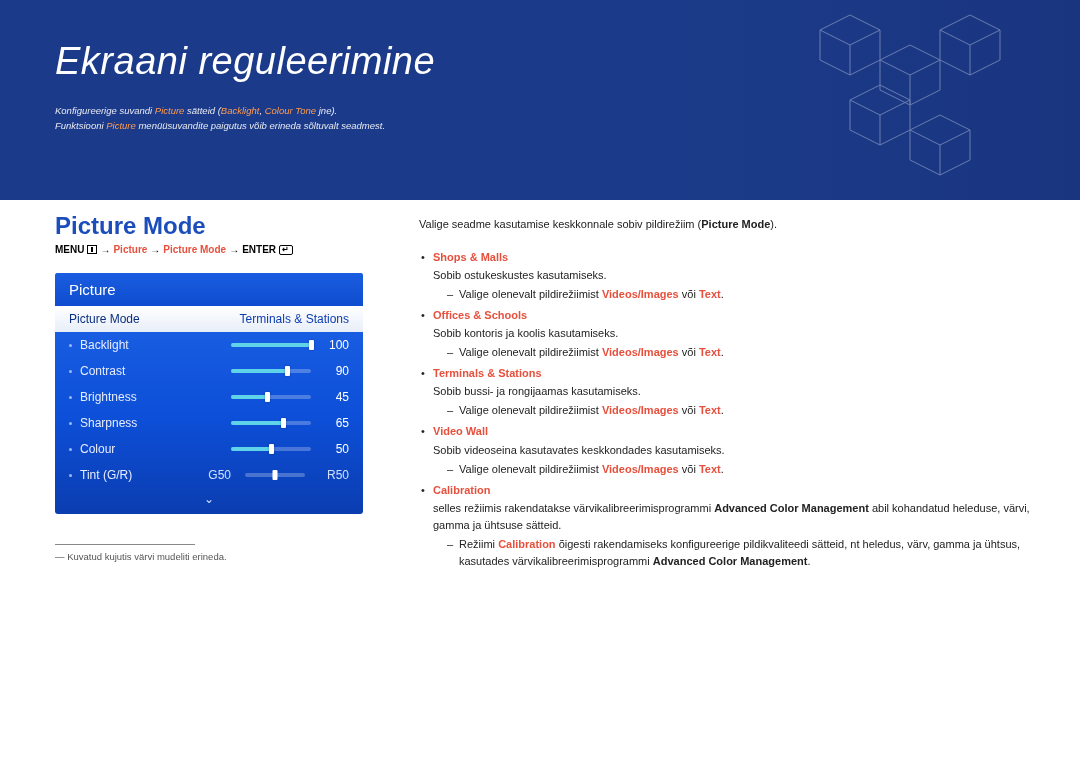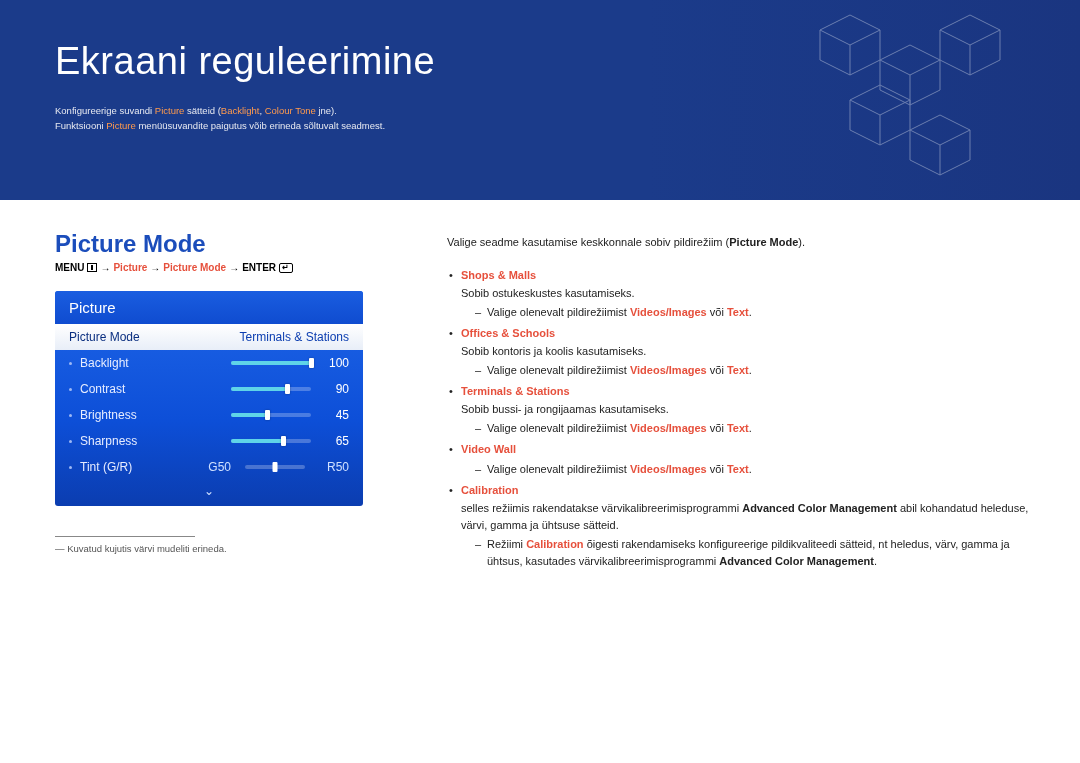--- a/index.html
+++ b/index.html
@@ -10,20 +10,21 @@
     background: #fff;
     position: relative;
     overflow: hidden;
   }
   .banner {
     position: relative;
     height: 200px;
     background: linear-gradient(to right, #1b3b8a 0%, #1b3b8a 60%, #1a3580 100%);
     padding: 40px 0 0 55px;
     color: #fff;
+    font-style: italic;
   }
   .cubes {
     position: absolute;
     right: 40px;
     top: 0;
     width: 260px;
     height: 200px;
     opacity: 0.35;
     pointer-events: none;
   }
@@ -34,22 +35,22 @@
   }
   .intro {
     margin-top: 20px;
     font-size: 9.5px;
     line-height: 1.6;
     color: #e6e8f0;
   }
   .intro .hl { color: #ff9a4d; }
   .content {
     display: flex;
-    padding: 30px 40px 0 55px;
-    gap: 52px;
+    padding: 12px 40px 0 55px;
+    gap: 24px;
     justify-content: flex-end;
   }
   .left { width: 340px; flex-shrink: 0; }
   .section-title { color: #1b4dbb; font-size: 24px; font-weight: 600; }
   .menu-path { font-size: 10px; font-weight: bold; margin-top: 4px; display: flex; align-items: center; gap: 3px; flex-wrap: wrap; }
   .menu-path .arr { font-weight: normal; }
   .menu-path .hl-red { color: #e6503c; }
   .icon-box { display:inline-block; width:10px; height:9px; border:1.2px solid #000; position:relative; vertical-align:middle; }
   .icon-box::before, .icon-box::after { content:""; position:absolute; background:#000; width:1px; top:1px; bottom:1px; }
   .icon-box::before { left:3px; }
@@ -189,20 +190,29 @@
           </div>
           <div class="osd-row">
             <span class="dot"></span>
             <span class="lbl">Sharpness</span>
             <span class="slider">
               <span class="fill" style="width:65%"></span>
               <span class="knob" style="left:calc(65% - 2px)"></span>
             </span>
             <span class="num">65</span>
           </div>
+          <div class="osd-row">
+            <span class="dot"></span>
+            <span class="lbl">Colour</span>
+            <span class="slider">
+              <span class="fill" style="width:50%"></span>
+              <span class="knob" style="left:calc(50% - 2px)"></span>
+            </span>
+            <span class="num">50</span>
+          </div>
         </div>
       <div class="osd-row tint-row">
         <span class="dot"></span>
         <span class="lbl">Tint (G/R)</span>
         <span class="g">G50</span>
         <span class="tint-slider">
             <span class="knob"></span>
           </span>
         <span class="r">R50</span>
       </div>
@@ -220,21 +230,21 @@
     <ul class="modes" id="modes-list">
         <li><span class="mode-name">Shops &amp; Malls</span><div class="desc">Sobib ostukeskustes kasutamiseks.</div><ul class="sub">
             <li>Valige olenevalt pildirežiimist <span class="red-inl">Videos/Images</span> või <span class="red-inl">Text</span>.</li>
           </ul></li>
         <li><span class="mode-name">Offices &amp; Schools</span><div class="desc">Sobib kontoris ja koolis kasutamiseks.</div><ul class="sub">
             <li>Valige olenevalt pildirežiimist <span class="red-inl">Videos/Images</span> või <span class="red-inl">Text</span>.</li>
           </ul></li>
         <li><span class="mode-name">Terminals &amp; Stations</span><div class="desc">Sobib bussi- ja rongijaamas kasutamiseks.</div><ul class="sub">
             <li>Valige olenevalt pildirežiimist <span class="red-inl">Videos/Images</span> või <span class="red-inl">Text</span>.</li>
           </ul></li>
-        <li><span class="mode-name">Video Wall</span><ul class="sub">
+        <li><span class="mode-name">Video Wall</span><div class="desc">Sobib videoseina kasutavates keskkondades kasutamiseks.</div><ul class="sub">
             <li>Valige olenevalt pildirežiimist <span class="red-inl">Videos/Images</span> või <span class="red-inl">Text</span>.</li>
           </ul></li>
         <li><span class="mode-name">Calibration</span><div class="desc">selles režiimis rakendatakse värvikalibreerimisprogrammi <span class="b">Advanced Color Management</span> abil kohandatud heleduse, värvi, gamma ja ühtsuse sätteid.</div><ul class="sub">
             <li>Režiimi <span class="red-inl">Calibration</span> õigesti rakendamiseks konfigureerige pildikvaliteedi sätteid, nt heledus, värv, gamma ja ühtsus, kasutades värvikalibreerimisprogrammi <span class="b">Advanced Color Management</span>.</li>
           </ul></li>
       </ul>
   </div>
 </div>
 
 </body></html>

